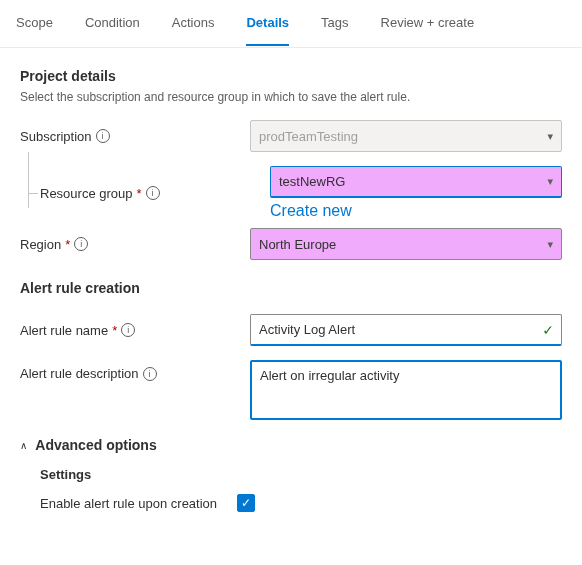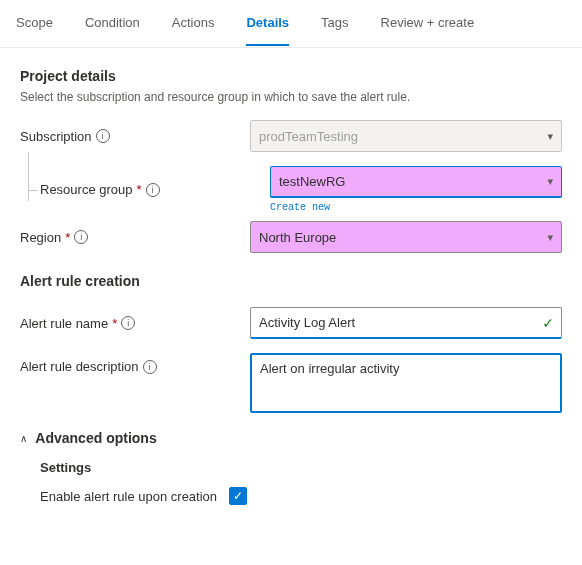--- a/index.html
+++ b/index.html
@@ -119,26 +119,25 @@
       font-size: 13px;
     }
     .dropdown-arrow {
       color: #605e5c;
       font-size: 11px;
     }
 
     
     .create-new-link {
       color: #0078d4;
-      font-size: 10px;
+      font-size: 16px;
       cursor: pointer;
       text-decoration: none;
       display: block;
       margin-top: 4px;
-      font-family: Liberation Mono, monospace;
     }
 
     
     .section-gap {
       margin-top: 8px;
       margin-bottom: 20px;
     }
 
     
     .text-input {
@@ -204,21 +203,21 @@
       font-size: 13px;
       font-weight: 600;
       color: #323130;
       margin-bottom: 12px;
       margin-left: 20px;
     }
 
     .enable-row {
       display: flex;
       align-items: center;
-      gap: 12px;
+      gap: 20px;
       margin-left: 20px;
     }
     .enable-label {
       font-size: 13px;
       color: #323130;
     }
 
     
     .checkbox-wrap {
       width: 18px;

